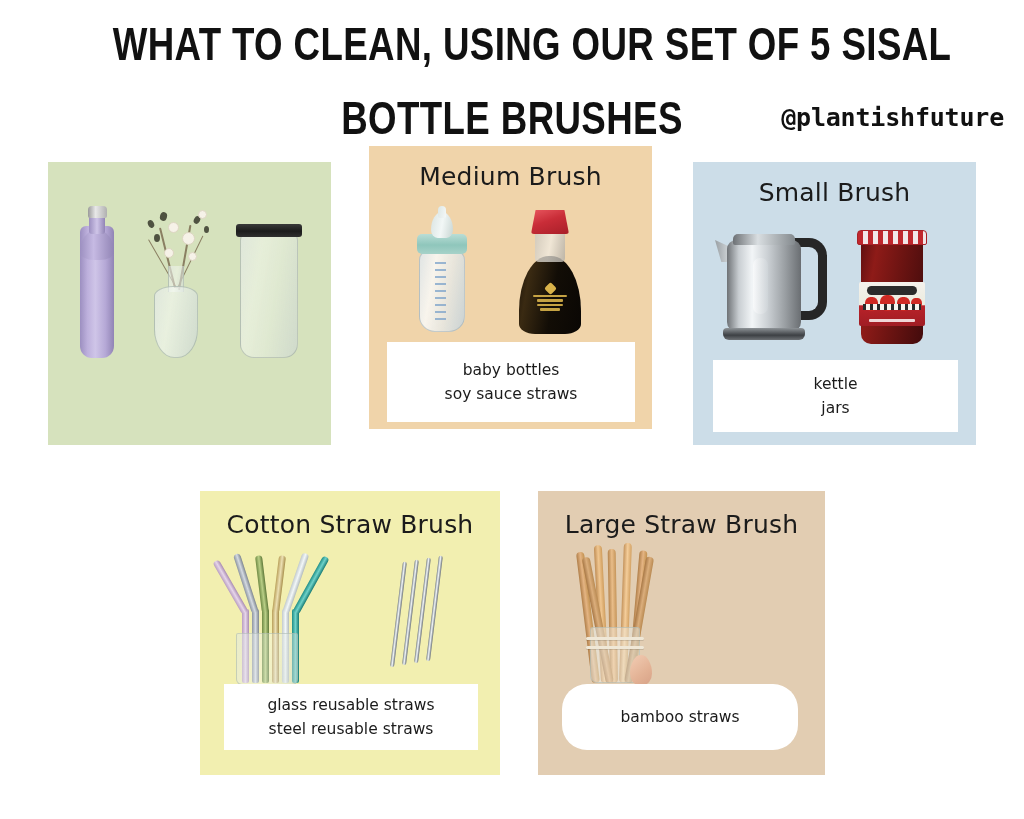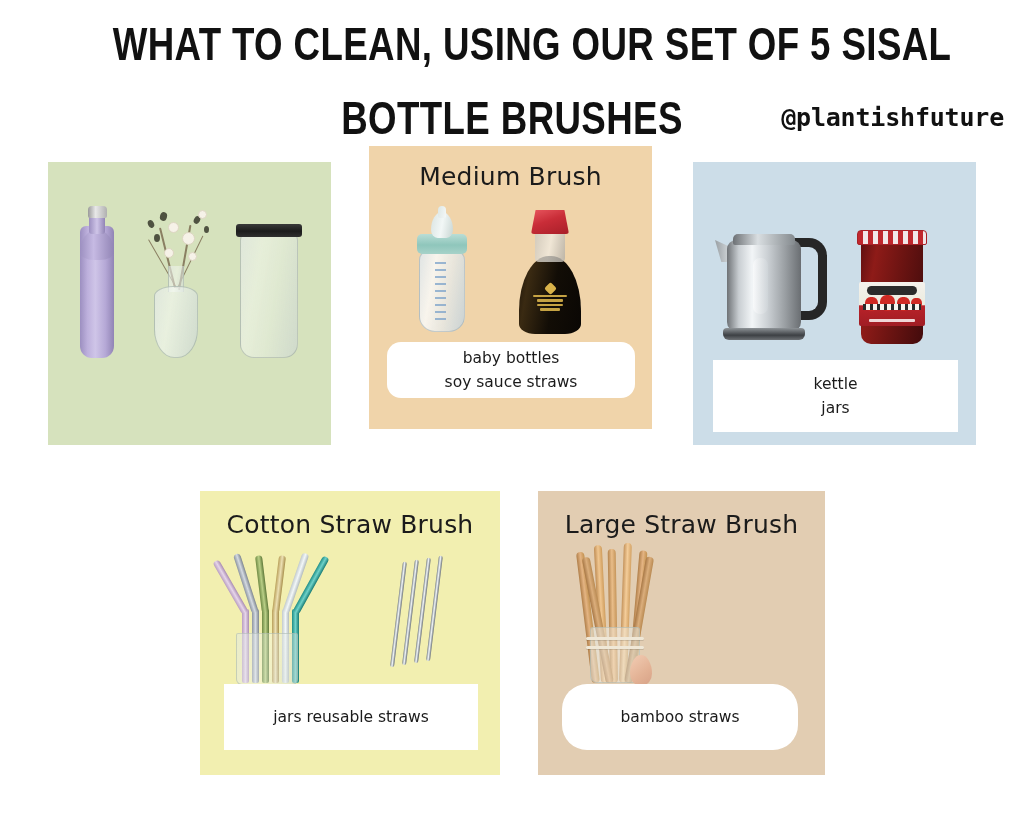--- a/index.html
+++ b/index.html
@@ -93,21 +93,21 @@
   #card-cotton-straw { left: 200px; top: 491px; width: 300px; height: 284px; }
   #card-sisal-straw  { left: 538px; top: 491px; width: 287px; height: 284px; }
 
   #card-large .card-title,
   #card-medium .card-title,
   #card-small .card-title { top: 16px; }
   #card-cotton-straw .card-title,
   #card-sisal-straw .card-title { top: 19px; }
 
   #card-large .caption-box        { left: 9px;  top: 200px; width: 265px; height: 70px; }
-  #card-medium .caption-box       { left: 18px; top: 196px; width: 248px; height: 56px; border-radius: 14px; }
+  #card-medium .caption-box       { left: 18px; top: 196px; width: 248px; height: 80px; }
   #card-small .caption-box        { left: 20px; top: 198px; width: 245px; height: 72px; }
   #card-cotton-straw .caption-box { left: 24px; top: 193px; width: 254px; height: 66px; }
   #card-sisal-straw .caption-box  { left: 24px; top: 193px; width: 236px; height: 66px; border-radius: 25px; }
 
   #card-large .art        { top: 42px; height: 158px; }
   #card-medium .art       { top: 48px; height: 150px; }
   #card-small .art        { top: 46px; height: 150px; }
   #card-cotton-straw .art { top: 46px; height: 148px; }
   #card-sisal-straw .art  { top: 46px; height: 148px; }
 
@@ -443,20 +443,21 @@
     </div>
   </div>
 
   <div class="caption-box">
     <div class="caption-line">baby bottles</div>
     <div class="caption-line">soy sauce straws</div>
   </div>
 </div>
 
 <div class="card" id="card-small" style="background: rgb(204, 221, 232);">
+  <div class="card-title">Small Brush</div>
 
   <div class="art">
 
     <div class="obj">
       <div class="kettle-handle"></div>
       <div class="kettle-spout"></div>
       <div class="kettle-body"></div>
       <div class="kettle-window"></div>
       <div class="kettle-lid"></div>
       <div class="kettle-base"></div>
@@ -508,21 +509,22 @@
 
     <div class="obj">
       <div class="ssteel" style="left:190px; top:24px; transform:rotate(7deg);"></div>
       <div class="ssteel" style="left:202px; top:22px; transform:rotate(7deg);"></div>
       <div class="ssteel" style="left:214px; top:20px; transform:rotate(7deg);"></div>
       <div class="ssteel" style="left:226px; top:18px; transform:rotate(7deg);"></div>
     </div>
   </div>
 
   <div class="caption-box">
-    <div class="caption-line">jars reusable straws</div>
+    <div class="caption-line">glass reusable straws</div>
+    <div class="caption-line">steel reusable straws</div>
   </div>
 </div>
 
 <div class="card" id="card-sisal-straw" style="background: rgb(226, 205, 178);">
   <div class="card-title">Large Straw Brush</div>
 
   <div class="art">
     <div class="obj">
       <div class="bstraw" style="left:54px; top:14px; height:132px; background:linear-gradient(90deg,#b07f4a,#e4b483,#c2914f); transform:rotate(-7deg);"></div>
       <div class="bstraw" style="left:63px; top:8px;  height:138px; background:linear-gradient(90deg,#c08e56,#f0c690,#cf9d5d); transform:rotate(-3deg);"></div>

